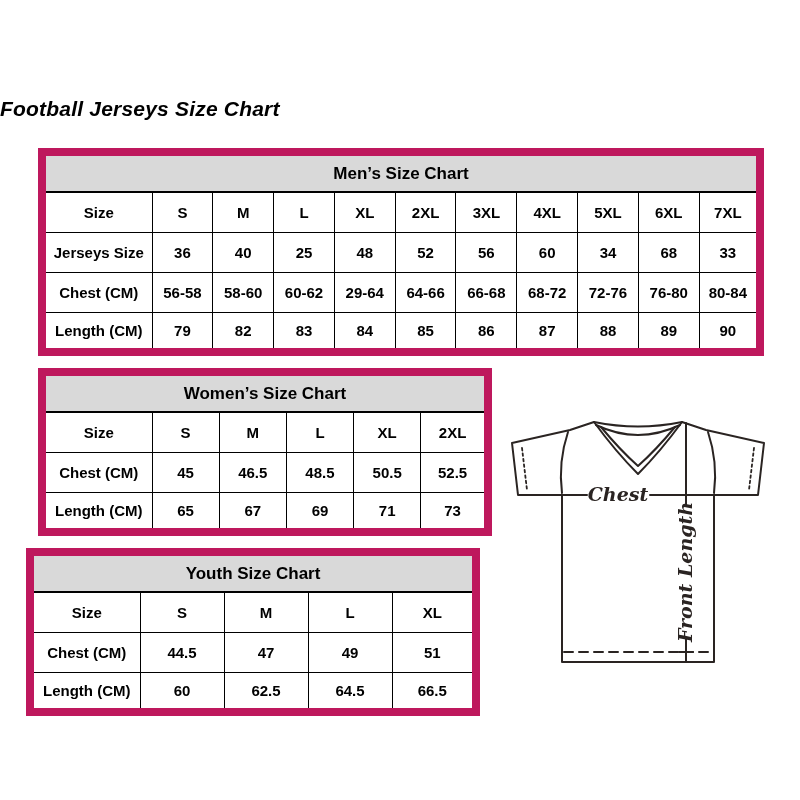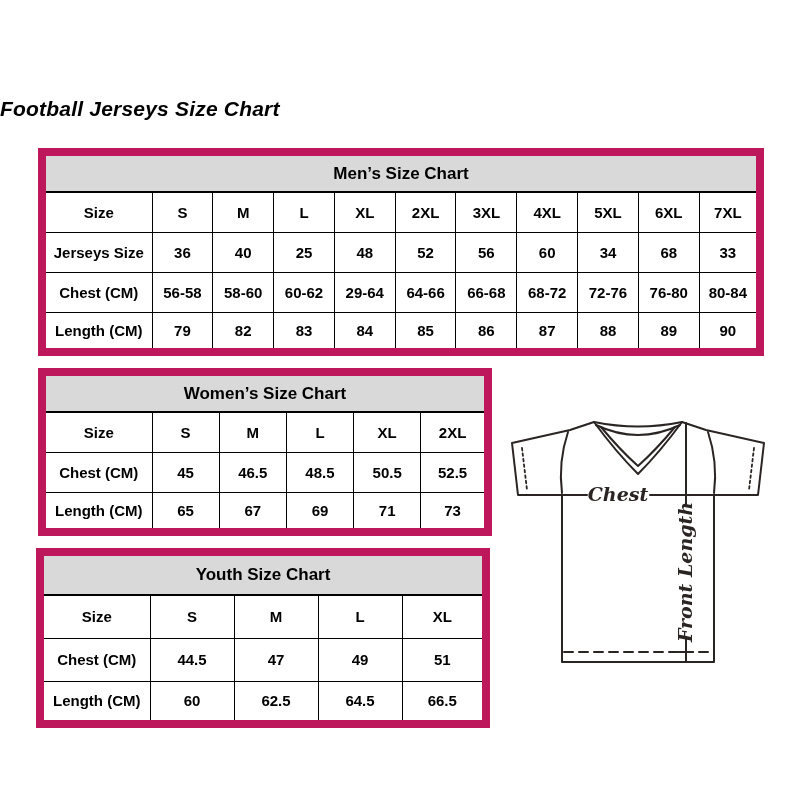--- a/index.html
+++ b/index.html
@@ -46,21 +46,21 @@
     padding: 0 2px;
     overflow: hidden;
   }
   .tbl-holder td.hdr-cell {
     background: #d9d9d9;
     font-size: 17px;
     border-bottom: 2px solid #000;
   }
   #men-table   { left: 38px;  top: 148px; width: 726px; height: 200px; }
   #women-table { left: 38px;  top: 368px; width: 454px; height: 162px; }
-  #youth-table { left: 36px;  top: 548px; width: 454px; height: 180px; }
+  #youth-table { left: 26px;  top: 548px; width: 454px; height: 160px; }
   .jersey-diagram {
     position: absolute;
     left: 500px;
     top: 400px;
     width: 280px;
     height: 280px;
   }
   .jersey-diagram .measure-label {
     font-family: "DejaVu Serif", serif;
     font-style: italic;

